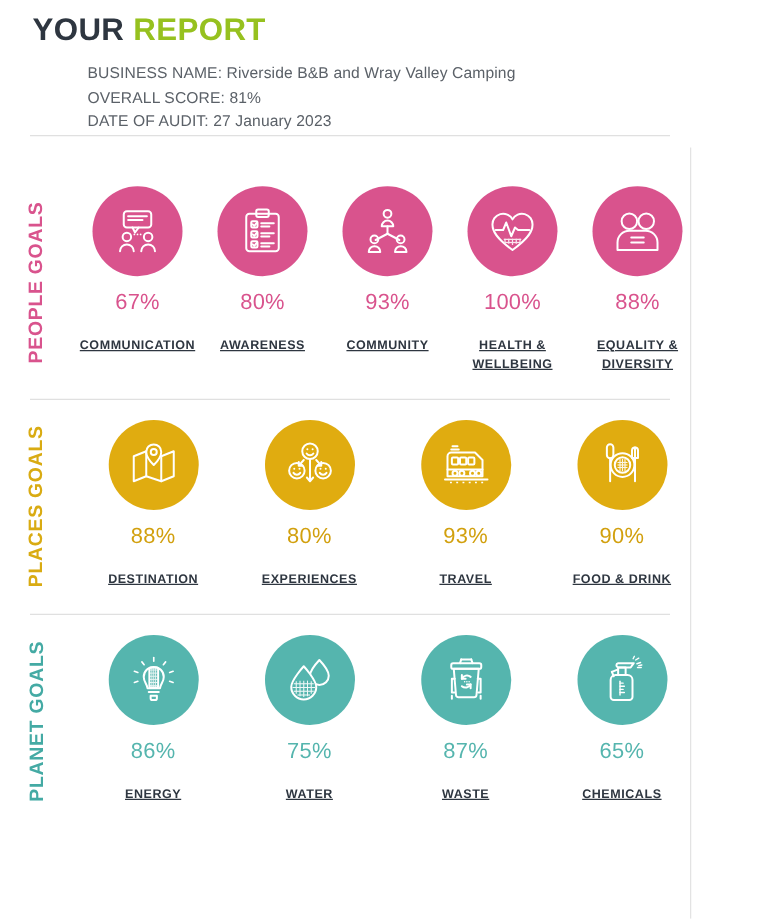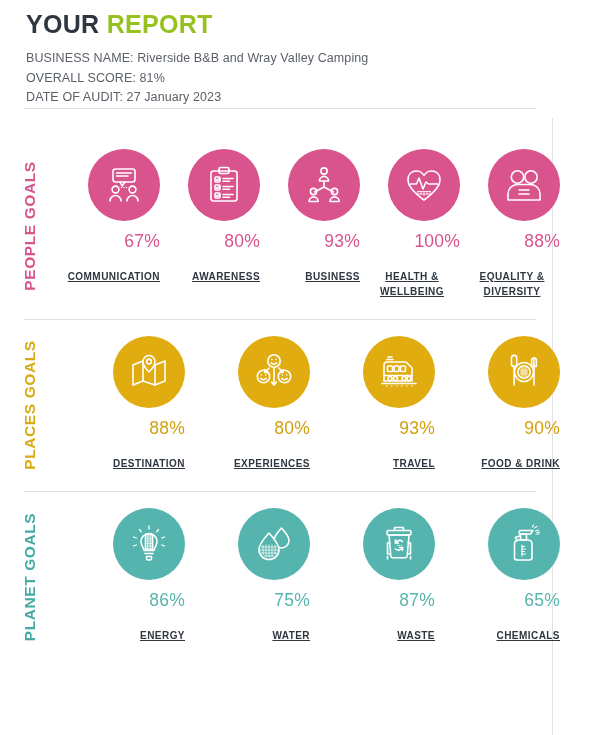--- a/index.html
+++ b/index.html
@@ -36,20 +36,21 @@
     color: #2e3640;
   }
   .title .accent { color: #96c11f; }
   .meta-list { margin-top: 9px; }
   .meta-line {
     font-size: 12.5px;
     line-height: 19.5px;
     color: #5b6168;
     letter-spacing: 0.1px;
     white-space: nowrap;
+    margin-left: 44px;
   }
 
   
   .section {
     position: relative;
     padding-left: 60px;
   }
   .divider {
     height: 1px;
     background: #e0e0e0;
@@ -79,21 +80,21 @@
 
   .goal-row {
     display: flex;
     align-items: flex-start;
     padding: 16px 0 20px 0;
   }
   .goal {
     flex: 1 1 0;
     display: flex;
     flex-direction: column;
-    align-items: flex-end;
+    align-items: center;
     text-align: center;
   }
   .bubble {
     width: 72px;
     height: 72px;
     border-radius: 50%;
     display: flex;
     align-items: center;
     justify-content: center;
   }
@@ -201,21 +202,21 @@
     <line x1="21" y1="17" x2="21" y2="23" fill="none" stroke="#ffffff" stroke-width="1.6" stroke-linecap="round" stroke-linejoin="round"></line>
     <path d="M21 23 L11.5 28" fill="none" stroke="#ffffff" stroke-width="1.6" stroke-linecap="round" stroke-linejoin="round"></path>
     <path d="M21 23 L30.5 28" fill="none" stroke="#ffffff" stroke-width="1.6" stroke-linecap="round" stroke-linejoin="round"></path>
     <circle cx="10.5" cy="27.5" r="3.1" fill="none" stroke="#ffffff" stroke-width="1.6" stroke-linecap="round" stroke-linejoin="round"></circle>
     <path d="M6 37.5 a4.6 4.6 0 0 1 9.2 0 z" fill="none" stroke="#ffffff" stroke-width="1.6" stroke-linecap="round" stroke-linejoin="round"></path>
     <circle cx="31.5" cy="27.5" r="3.1" fill="none" stroke="#ffffff" stroke-width="1.6" stroke-linecap="round" stroke-linejoin="round"></circle>
     <path d="M27 37.5 a4.6 4.6 0 0 1 9.2 0 z" fill="none" stroke="#ffffff" stroke-width="1.6" stroke-linecap="round" stroke-linejoin="round"></path>
   </svg>
             </div>
             <div class="score">93%</div>
-            <div class="goal-label">BUSINESS</div>
+            <div class="goal-label">COMMUNITY</div>
           </div>
           <div class="goal">
             <div class="bubble">
               <svg width="42" height="42" viewBox="0 0 42 42">
     <path d="M21 36 C8 26.5 5 21 5 16 A8.5 8.5 0 0 1 21 11.5 A8.5 8.5 0 0 1 37 16 C37 21 34 26.5 21 36 Z" fill="none" stroke="#ffffff" stroke-width="1.6" stroke-linecap="round" stroke-linejoin="round"></path>
     <path d="M7.5 20 h6 l2.5 -6 l4 11 l3 -7 l2.5 2 h9" fill="none" stroke="#ffffff" stroke-width="1.6" stroke-linecap="round" stroke-linejoin="round"></path>
     <g stroke="#ffffff" stroke-width="1" opacity="0.85">
       <line x1="15" y1="27" x2="15" y2="30"></line>
                   <line x1="18" y1="27" x2="18" y2="31"></line>
       <line x1="21" y1="27" x2="21" y2="32"></line>

